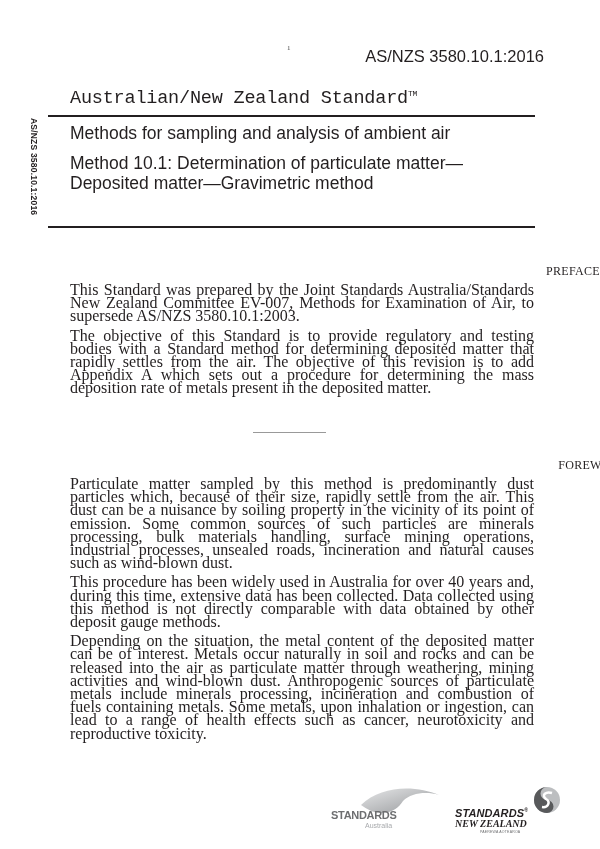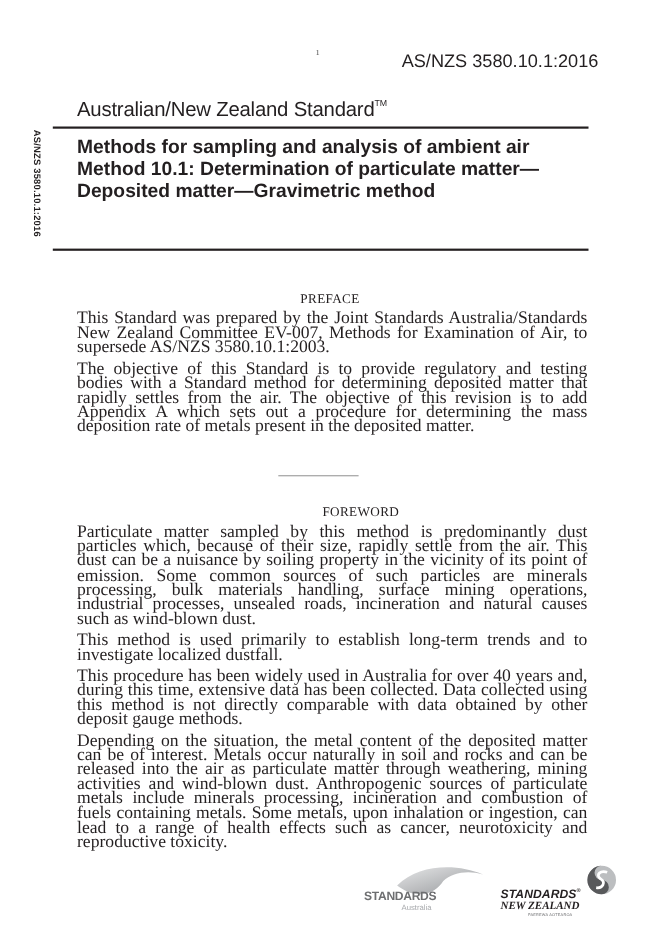--- a/index.html
+++ b/index.html
@@ -1,27 +1,27 @@
 <!DOCTYPE html>
 <html><head>
 <meta charset="utf-8">
 <style>
   html, body { margin: 0; padding: 0; background: #ffffff; }
   body { width: 600px; height: 849px; position: relative; overflow: hidden; color: #231f20; }
   .page-num { position: absolute; left: 287px; top: 44px; font-family: "Liberation Serif", serif; font-size: 7px; color: #444; }
   .doc-code { position: absolute; right: 56px; top: 47px; font-family: "Liberation Sans", sans-serif; font-size: 16.5px; color: #231f20; }
-  .std-title { position: absolute; left: 70px; top: 88px; font-family: Liberation Sans, sans-serif; font-size: 18.5px; color: #231f20; letter-spacing: -0.2px; }
+  .std-title { position: absolute; left: 70px; top: 88px; font-family: Liberation Mono, monospace; font-size: 18.5px; color: #231f20; letter-spacing: -0.2px; }
   .std-title sup { font-size: 8px; vertical-align: top; position: relative; top: 1px; }
   .rule-top { position: absolute; left: 48px; top: 115px; width: 487px; height: 2px; background: #231f20; }
   .rule-bottom { position: absolute; left: 48px; top: 226px; width: 487px; height: 2px; background: #231f20; }
   .side-code { position: absolute; left: 29px; top: 118px; width: 12px; height: 104px; }
   .side-code span { position: absolute; left: 0; top: 0; writing-mode: vertical-rl; font-family: "Liberation Sans", sans-serif; font-weight: bold; font-size: 8.5px; color: #231f20; white-space: nowrap; letter-spacing: 0.2px; }
-  .main-title { position: absolute; left: 70px; top: 123px; width: 460px; font-family: "Liberation Sans", sans-serif; font-weight: bold; font-size: 17.5px; line-height: 20px; color: #231f20; }
-  .main-title .t2 { margin-top: 0; }
-  .section-head { position: absolute; left: 0; width: 600px; text-align: center; font-family: "Liberation Serif", serif; font-size: 12px; color: #231f20; letter-spacing: 0.3px; }
+  .main-title { position: absolute; left: 70px; top: 123px; width: 460px; font-family: "Liberation Sans", sans-serif; font-weight: normal; font-size: 17.5px; line-height: 20px; color: #231f20; }
+  .main-title .t2 { margin-top: 10px; }
+  .section-head { position: absolute; left: 0; width: 600px; text-align: right; font-family: "Liberation Serif", serif; font-size: 12px; color: #231f20; letter-spacing: 0.3px; }
   .body-text { position: absolute; left: 70px; width: 464px; font-family: "Liberation Serif", serif; font-size: 16px; line-height: 13.2px; color: #231f20; text-align: justify; }
   .body-text p { margin: 0 0 6px 0; }
   .separator { position: absolute; left: 253px; top: 432px; width: 73px; height: 1px; background: #999; }
   .logo-sa { position: absolute; left: 331px; top: 785px; width: 110px; height: 45px; }
   .logo-snz { position: absolute; left: 455px; top: 785px; width: 110px; height: 50px; }
   .sa-text { position: absolute; left: 0; top: 24px; font-family: "Liberation Sans", sans-serif; font-weight: bold; font-size: 11px; color: #6d6e70; letter-spacing: -0.3px; }
   .sa-sub { position: absolute; left: 34px; top: 37px; font-family: "Liberation Sans", sans-serif; font-size: 7px; color: #a7a9ac; }
   .snz-text { position: absolute; left: 0; top: 22px; font-family: "Liberation Sans", sans-serif; font-weight: bold; font-style: italic; font-size: 11px; color: #231f20; letter-spacing: 0.1px; }
   .snz-text2 { position: absolute; left: 0; top: 33px; font-family: Liberation Serif, serif; font-weight: bold; font-style: italic; font-size: 10px; color: #231f20; }
   .snz-maori { position: absolute; left: 25px; top: 45px; font-family: "Liberation Sans", sans-serif; font-size: 3.5px; color: #6d6e70; letter-spacing: 0.2px; }
@@ -52,21 +52,20 @@
 <div class="body-text" style="top:283px;">
   <p>This Standard was prepared by the Joint Standards Australia/Standards New Zealand Committee EV-007, Methods for Examination of Air, to supersede AS/NZS 3580.10.1:2003.</p>
   <p>The objective of this Standard is to provide regulatory and testing bodies with a Standard method for determining deposited matter that rapidly settles from the air. The objective of this revision is to add Appendix A which sets out a procedure for determining the mass deposition rate of metals present in the deposited matter.</p>
 </div>
 
 <div class="separator"></div>
 
 <div class="section-head" style="top:458px;padding-left:28px;">FOREWORD</div>
 <div class="body-text" style="top:477px;">
   <p>Particulate matter sampled by this method is predominantly dust particles which, because of their size, rapidly settle from the air. This dust can be a nuisance by soiling property in the vicinity of its point of emission. Some common sources of such particles are minerals processing, bulk materials handling, surface mining operations, industrial processes, unsealed roads, incineration and natural causes such as wind-blown dust.</p>
-  <p>This method is used primarily to establish long-term trends and to investigate localized dustfall.</p>
   <p>This procedure has been widely used in Australia for over 40 years and, during this time, extensive data has been collected. Data collected using this method is not directly comparable with data obtained by other deposit gauge methods.</p>
   <p>Depending on the situation, the metal content of the deposited matter can be of interest. Metals occur naturally in soil and rocks and can be released into the air as particulate matter through weathering, mining activities and wind-blown dust. Anthropogenic sources of particulate metals include minerals processing, incineration and combustion of fuels containing metals. Some metals, upon inhalation or ingestion, can lead to a range of health effects such as cancer, neurotoxicity and reproductive toxicity.</p>
 </div>
 
 <div class="logo-sa">
   <svg width="110" height="30" style="position:absolute;left:0;top:0;">
     <defs>
       <linearGradient id="sg" x1="0" y1="0" x2="1" y2="1">
         <stop offset="0" stop-color="#e6e7e8"></stop>
         <stop offset="1" stop-color="#939598"></stop>

